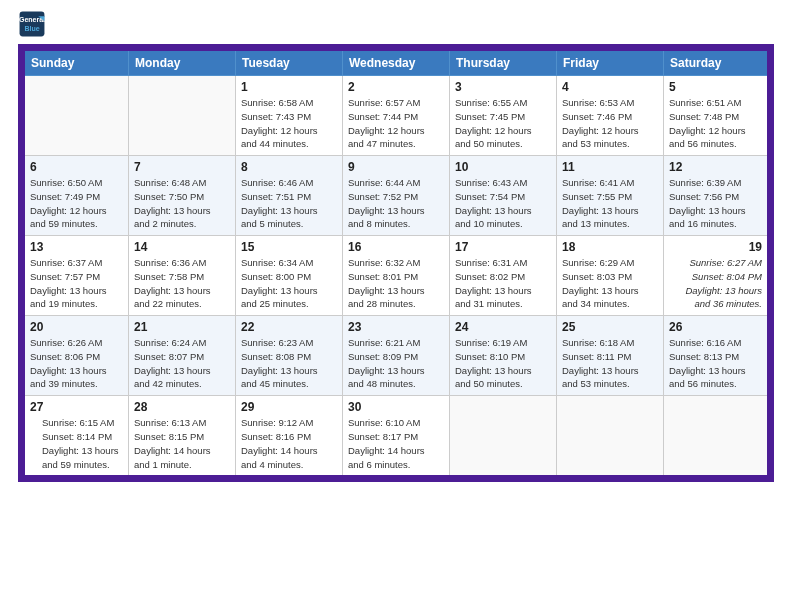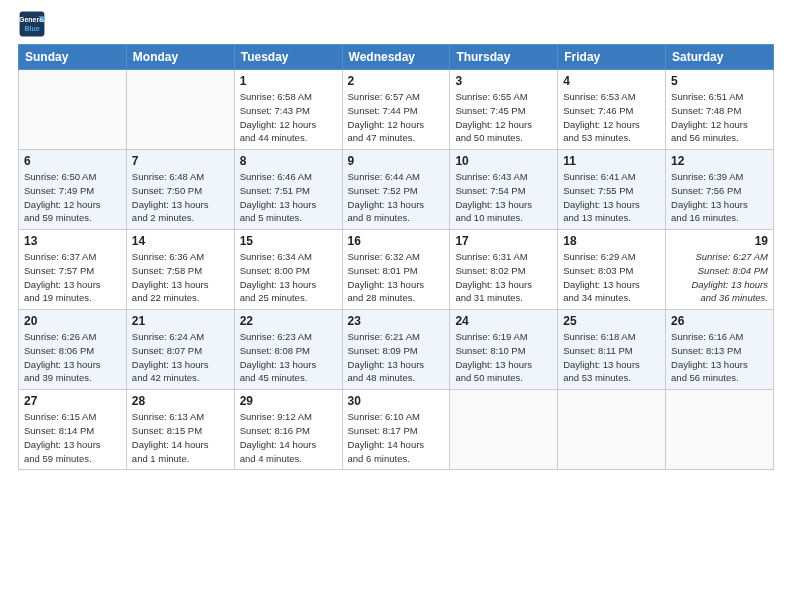--- a/index.html
+++ b/index.html
@@ -40,21 +40,21 @@
       color: #1a3a5c;
       line-height: 1.1;
     }
     .subtitle {
       font-size: 13px;
       color: #444;
     }
     .calendar {
       width: 100%;
       border-collapse: collapse;
-      border: 1px solid #4c1d95;
+      border: 7px solid #4c1d95;
     }
     .calendar th {
       background: #3a7abf;
       color: #fff;
       font-size: 12px;
       font-weight: bold;
       padding: 5px 6px;
       text-align: left;
       border: 1px solid #5090cc;
     }
@@ -307,21 +307,21 @@
             <span class="day-num">26</span>
             <div class="day-info" style="white-space: pre-line;">Sunrise: 6:16 AM
 Sunset: 8:13 PM
 Daylight: 13 hours
 and 56 minutes.</div>
           </td>
         </tr>
         <tr>
           <td style="background: rgb(255, 255, 255);">
             <span class="day-num">27</span>
-            <div class="day-info" style="white-space: pre-line;">Sunrise: 6:15 AM
+            <div class="day-info" style="white-space: pre-line; margin-left: 12px;">Sunrise: 6:15 AM
 Sunset: 8:14 PM
 Daylight: 13 hours
 and 59 minutes.</div>
           </td>
           <td style="background: rgb(255, 255, 255);">
             <span class="day-num">28</span>
             <div class="day-info" style="white-space: pre-line;">Sunrise: 6:13 AM
 Sunset: 8:15 PM
 Daylight: 14 hours
 and 1 minute.</div>

